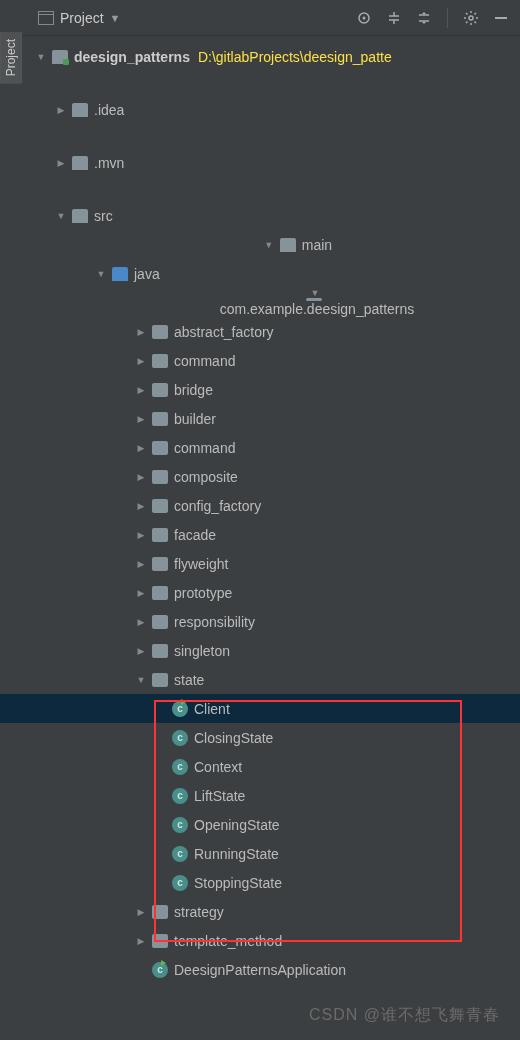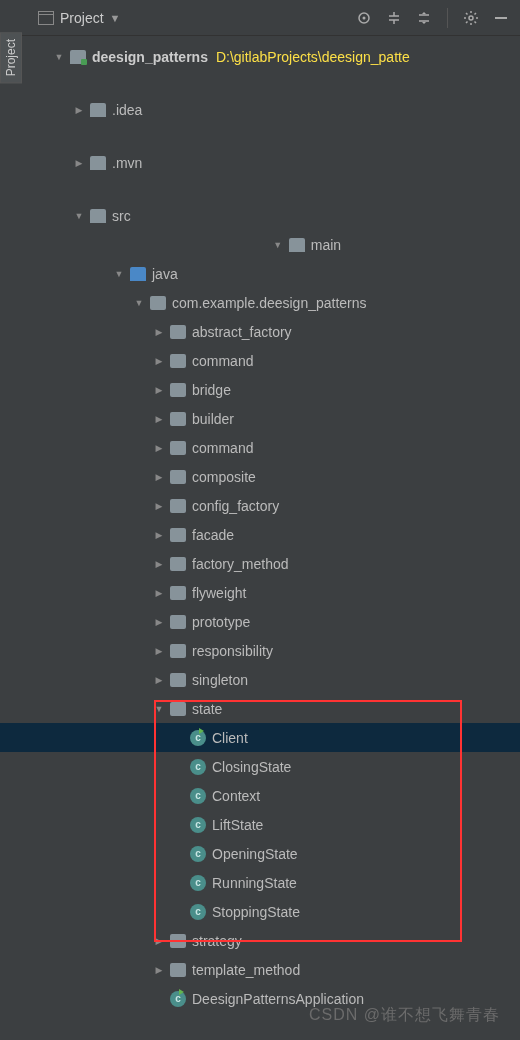--- a/index.html
+++ b/index.html
@@ -53,21 +53,21 @@
       width: 18px;
       height: 18px;
       cursor: pointer;
       display: inline-flex;
       align-items: center;
       justify-content: center;
       color: #aaa;
     }
     .tree {
       padding-top: 6px;
-      padding-left: 34px;
+      padding-left: 16px;
     }
     .row {
       display: flex;
       align-items: center;
       height: 29px;
       white-space: nowrap;
       cursor: pointer;
     }
     .row.selected {
       background: #0d293e;
@@ -151,21 +151,21 @@
       width: 0;
       height: 0;
       border-left: 5px solid #62b550;
       border-top: 3px solid transparent;
       border-bottom: 3px solid transparent;
     }
     .indent-0 { padding-left: 18px; }
     .indent-1 { padding-left: 38px; margin-top: 24px; }
     .indent-2 { padding-left: 58px; justify-content: center; }
     .indent-3 { padding-left: 78px; }
-    .indent-4 { padding-left: 98px; }
+    .indent-4 { padding-left: 98px; flex-direction: column; }
     .indent-5 { padding-left: 118px; }
     .indent-6 { padding-left: 138px; }
     .label { color: #bbbbbb; }
     .label.bold { font-weight: bold; color: #ccc; }
     .label.path { color: #fde047; margin-left: 8px; }
     .highlight-box {
       position: absolute;
       border: 2px solid #ff3333;
       pointer-events: none;
       left: 154px;
@@ -326,25 +326,20 @@
     <span class="label">config_factory</span>
       </div>
       <div class="row indent-5">
         <span class="arrow right"></span>
     <span class="pkg-icon"></span>
     <span class="label">facade</span>
       </div>
       <div class="row indent-5">
         <span class="arrow right"></span>
     <span class="pkg-icon"></span>
-    <span class="label">factory_method</span>
-      </div>
-      <div class="row indent-5">
-        <span class="arrow right"></span>
-    <span class="pkg-icon"></span>
     <span class="label">flyweight</span>
       </div>
       <div class="row indent-5">
         <span class="arrow right"></span>
     <span class="pkg-icon"></span>
     <span class="label">prototype</span>
       </div>
       <div class="row indent-5">
         <span class="arrow right"></span>
     <span class="pkg-icon"></span>

